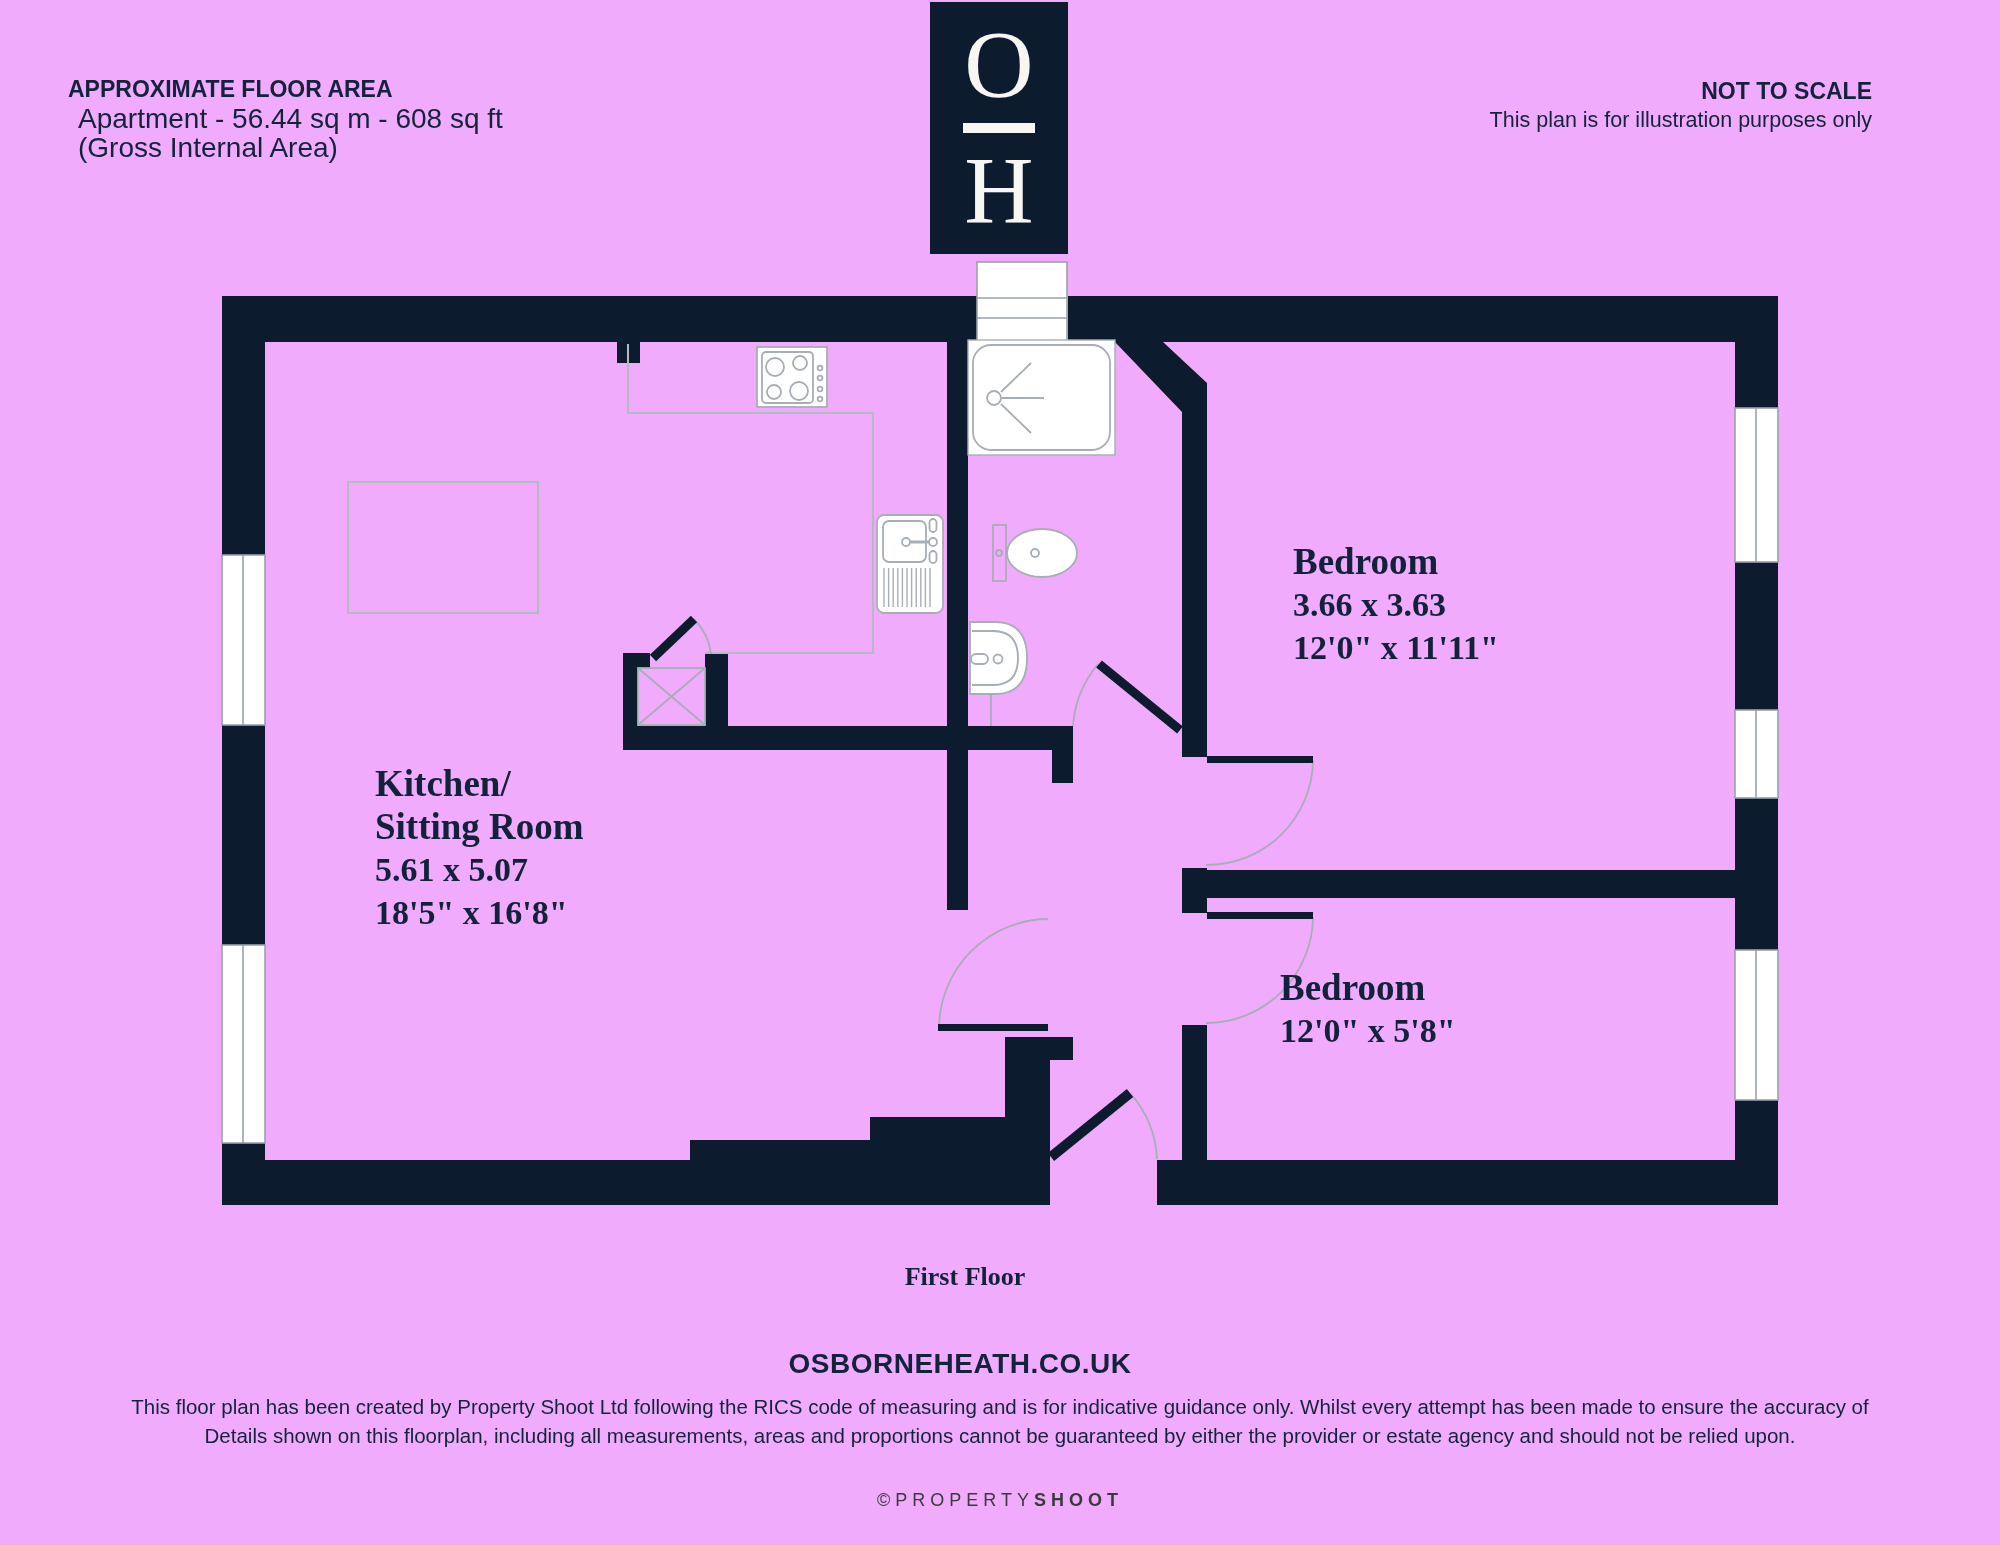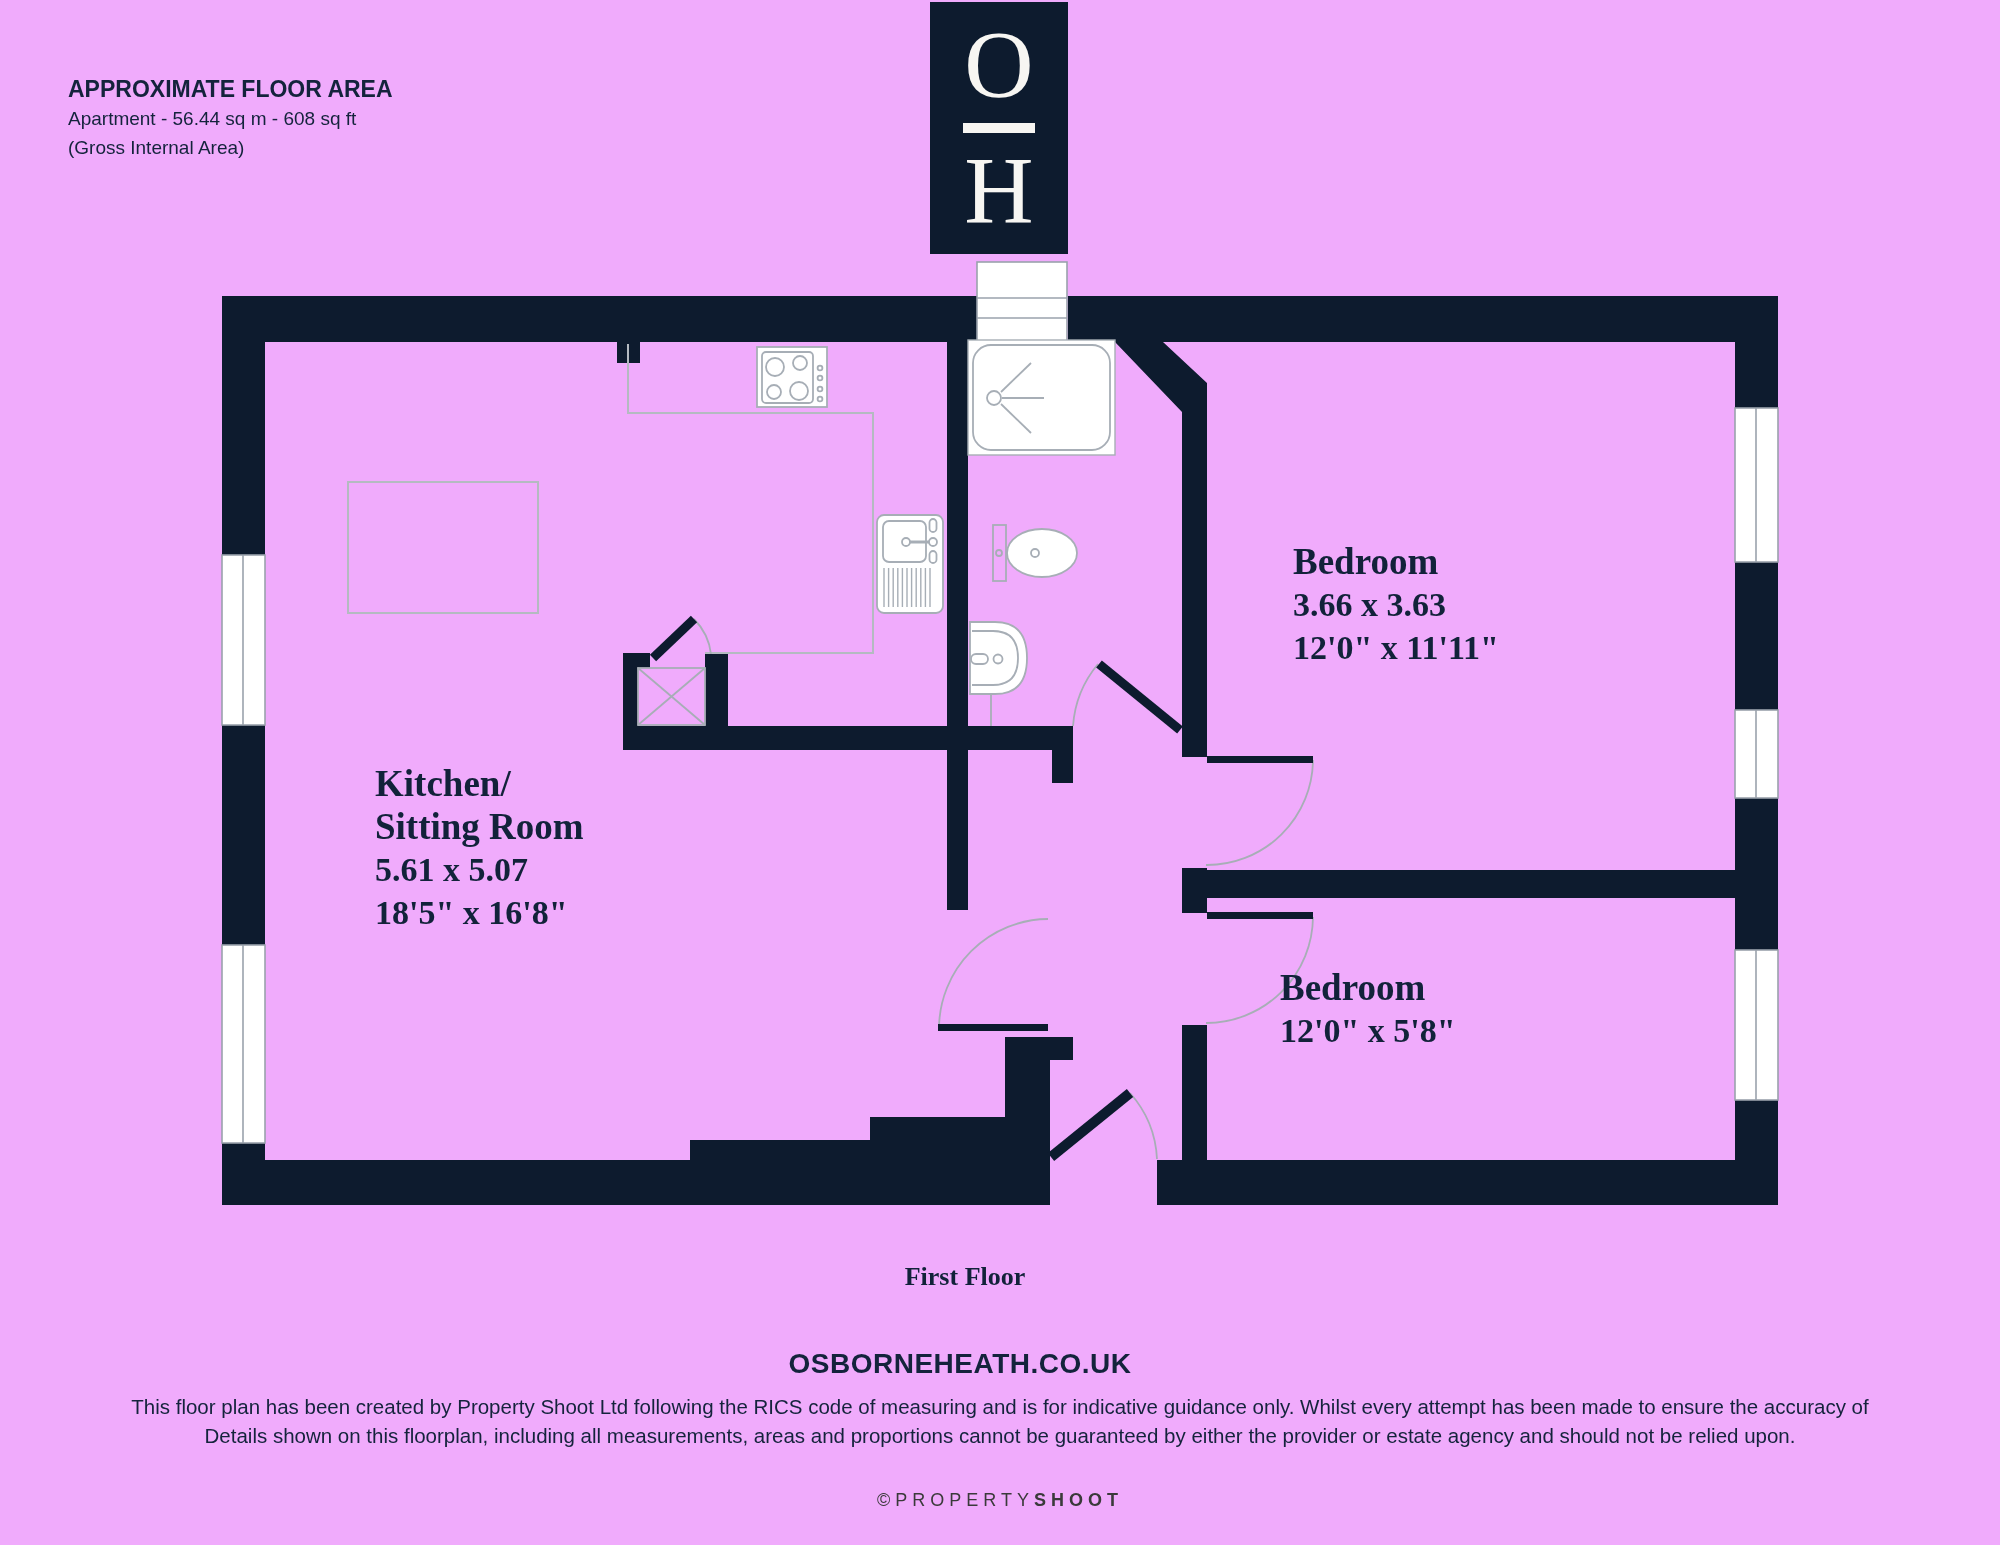--- a/index.html
+++ b/index.html
@@ -1,20 +1,20 @@
 <!DOCTYPE html>
 <html><head>
 <meta charset="utf-8">
 <style>
   html,body{margin:0;padding:0;background:#ffffff;}
   #canvas{position:relative;width:2000px;height:1545px;background:#f0abfc;overflow:hidden;
           font-family:"Liberation Sans","DejaVu Sans",sans-serif;color:#14233c;}
   .hdr-left{position:absolute;left:68px;top:74px;text-align:left;}
   .hdr-left .t{font-weight:bold;font-size:23px;line-height:30px;}
-  .hdr-left .l{font-size:19px;line-height:29px;}
+  .hdr-left .l{font-size:28px;line-height:29px;margin-left:10px;}
   .hdr-right{position:absolute;right:128px;top:76px;text-align:right;}
   .hdr-right .t{font-weight:bold;font-size:23px;line-height:30px;}
   .hdr-right .l{font-size:21.5px;line-height:29px;}
   .logo{position:absolute;left:930px;top:2px;width:138px;height:252px;background:#0d1b2e;
         display:flex;flex-direction:column;align-items:center;justify-content:center;}
   .logo .ltr{font-family:"Liberation Serif","DejaVu Serif",serif;color:#f7f6f2;font-size:96px;line-height:88px;}
   .logo .bar{width:72px;height:10px;background:#f7f6f2;margin:14px 0;}
   svg{position:absolute;left:0;top:0;}
   .room-label{position:absolute;font-family:"Liberation Serif","DejaVu Serif",serif;
               font-weight:bold;color:#12223a;}
@@ -34,20 +34,24 @@
 <body>
 
 <div id="canvas">
 
   <div class="hdr-left">
     <div class="t">APPROXIMATE FLOOR AREA</div>
     <div class="l">Apartment - 56.44 sq m - 608 sq ft</div>
     <div class="l">(Gross Internal Area)</div>
   </div>
 
+  <div class="hdr-right">
+    <div class="t">NOT TO SCALE</div>
+    <div class="l">This plan is for illustration purposes only</div>
+  </div>
 
   <div class="logo">
     <div class="ltr">O</div>
     <div class="bar"></div>
     <div class="ltr">H</div>
   </div>
 
   <svg width="2000" height="1545" viewBox="0 0 2000 1545">
 
     <g fill="#0d1b2e" stroke="none">

